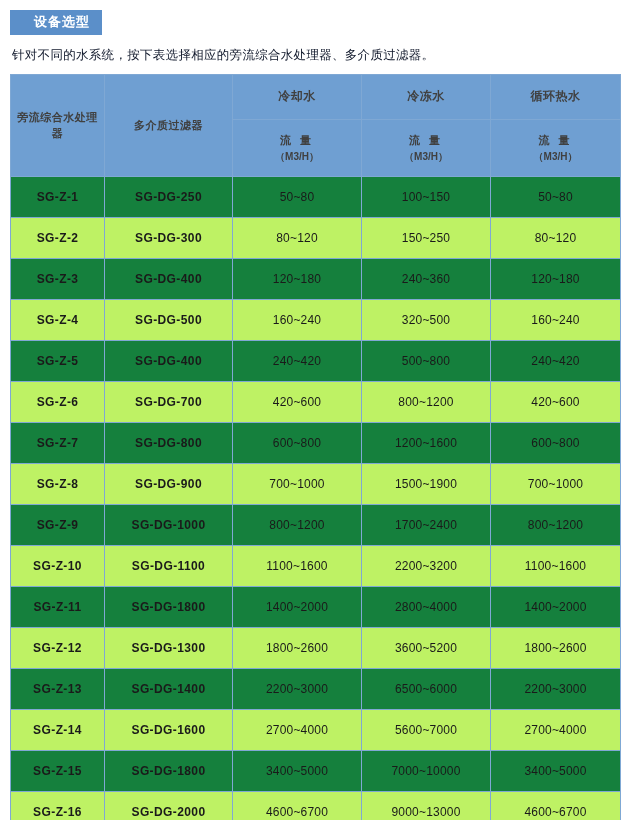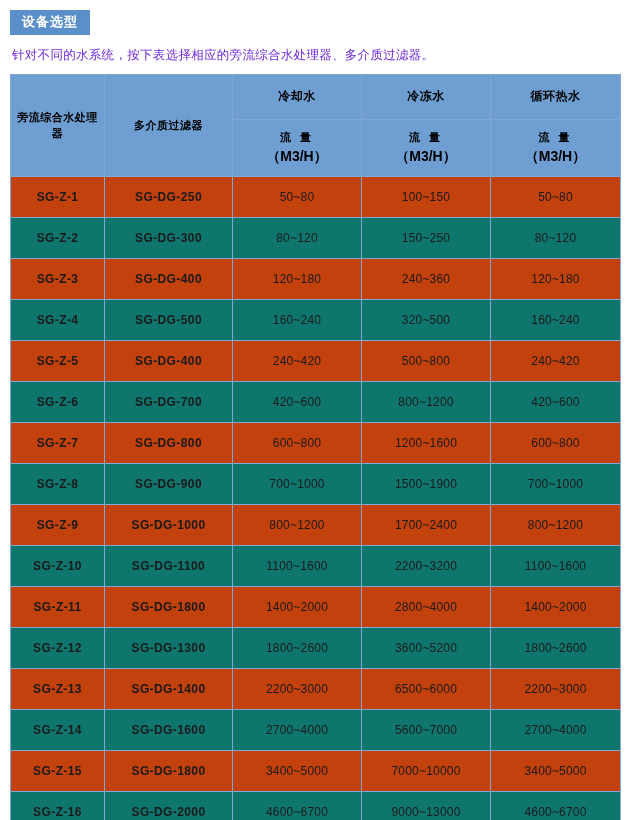--- a/index.html
+++ b/index.html
@@ -20,44 +20,44 @@
     position: relative;
     box-sizing: border-box;
     padding: 10px 8px 0 8px;
   }
   .title-badge {
     display: inline-block;
     background: #5b8fc9;
     color: #ffffff;
     font-size: 13px;
     font-weight: bold;
-    padding: 3px 12px 4px 12px;
+    padding: 3px 12px 4px 24px;
     letter-spacing: 1px;
     margin-left: 2px;
   }
   .intro {
     margin: 12px 0 10px 4px;
     font-size: 12.5px;
-    color: #6d28d9;
+    color: #0f172a;
     letter-spacing: 0.3px;
   }
   table.spec {
     border-collapse: collapse;
     width: 610px;
     margin-left: 2px;
     table-layout: fixed;
   }
   table.spec th, table.spec td {
     border: 1px solid #7fa8d4;
     text-align: center;
     vertical-align: middle;
   }
   thead th {
     background: #6f9fd2;
-    color: #000000;
+    color: #404040;
     font-size: 11px;
     font-weight: bold;
     line-height: 1.45;
     letter-spacing: 0.5px;
   }
   thead th.top-group {
     height: 42px;
     font-size: 12px;
   }
   thead th.tall {
@@ -68,34 +68,34 @@
     height: 54px;
     font-size: 11px;
     line-height: 1.5;
   }
   .flow-label {
     display: block;
     letter-spacing: 3px;
   }
   .flow-unit {
     display: block;
-    font-size: 14px;
+    font-size: 10px;
     letter-spacing: 0;
   }
   tbody td {
     height: 38px;
     font-size: 12px;
     color: #1a1a1a;
     letter-spacing: 0.2px;
   }
   tbody tr.alt td {
-    background: #0f766e;
+    background: #bef264;
   }
   tbody tr.plain td {
-    background: #c2410c;
+    background: #15803d;
   }
   tbody td.model, tbody td.filter {
     font-weight: bold;
     letter-spacing: 0.4px;
   }
   col.c1 { width: 94px; }
   col.c2 { width: 128px; }
   col.c3 { width: 129px; }
   col.c4 { width: 129px; }
   col.c5 { width: 130px; }

